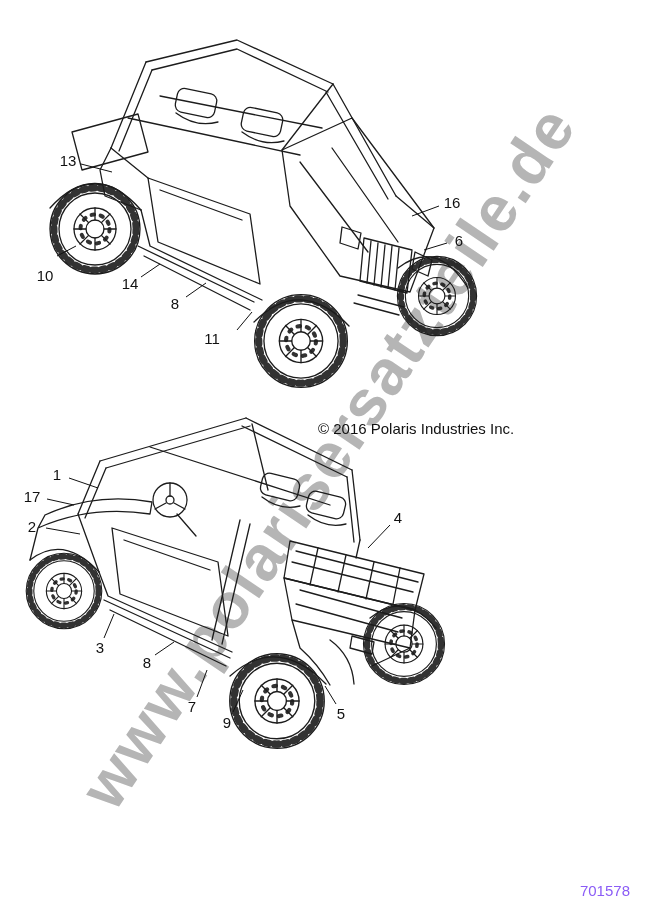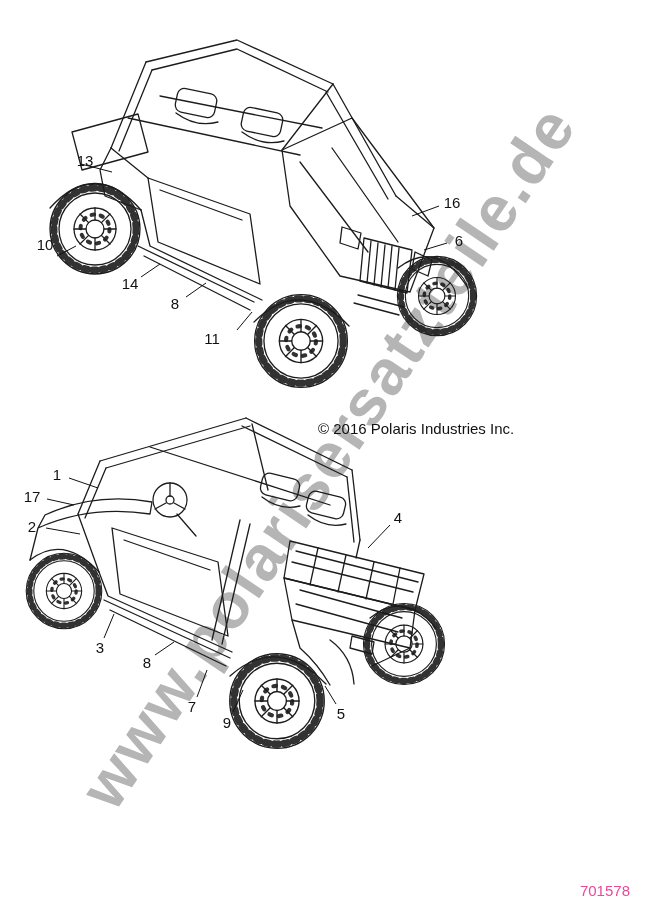--- a/index.html
+++ b/index.html
@@ -60,21 +60,21 @@
     font-size: 15px;
     color: #111111;
     z-index: 2;
   }
 
   .part-number {
     position: absolute;
     right: 26px;
     top: 882px;
     font-size: 15px;
-    color: #ec4899;
+    color: #8b5cf6;
     z-index: 2;
   }
 </style>
 </head>
 <body>
 
 <div class="page">
 
   <div class="watermark" style="color: rgb(173, 173, 173);">www.polarisersatzteile.de</div>
 
@@ -195,24 +195,24 @@
         <line x1="390" y1="525" x2="368" y2="548"></line>
         <line x1="104" y1="638" x2="114" y2="614"></line>
         <line x1="155" y1="655" x2="174" y2="642"></line>
         <line x1="197" y1="697" x2="207" y2="670"></line>
         <line x1="233" y1="712" x2="243" y2="690"></line>
         <line x1="336" y1="704" x2="325" y2="686"></line>
       </g>
   </svg>
 
   <div class="callout-layer" id="callout-layer">
-      <span class="callout" style="left: 68px; top: 160px; margin-left: 17px;">13</span>
+      <span class="callout" style="left: 68px; top: 160px;">13</span>
       <span class="callout" style="left: 452px; top: 202px;">16</span>
       <span class="callout" style="left: 459px; top: 240px;">6</span>
-      <span class="callout" style="left: 45px; top: 244px;">10</span>
+      <span class="callout" style="left: 45px; top: 275px;">10</span>
       <span class="callout" style="left: 130px; top: 283px; text-align: center;">14</span>
       <span class="callout" style="left: 175px; top: 303px;">8</span>
       <span class="callout" style="left: 212px; top: 338px;">11</span>
       <span class="callout" style="left: 57px; top: 474px;">1</span>
       <span class="callout" style="left: 32px; top: 496px;">17</span>
       <span class="callout" style="left: 32px; top: 526px;">2</span>
       <span class="callout" style="left: 398px; top: 517px;">4</span>
       <span class="callout" style="left: 100px; top: 647px;">3</span>
       <span class="callout" style="left: 147px; top: 662px;">8</span>
       <span class="callout" style="left: 192px; top: 706px;">7</span>

